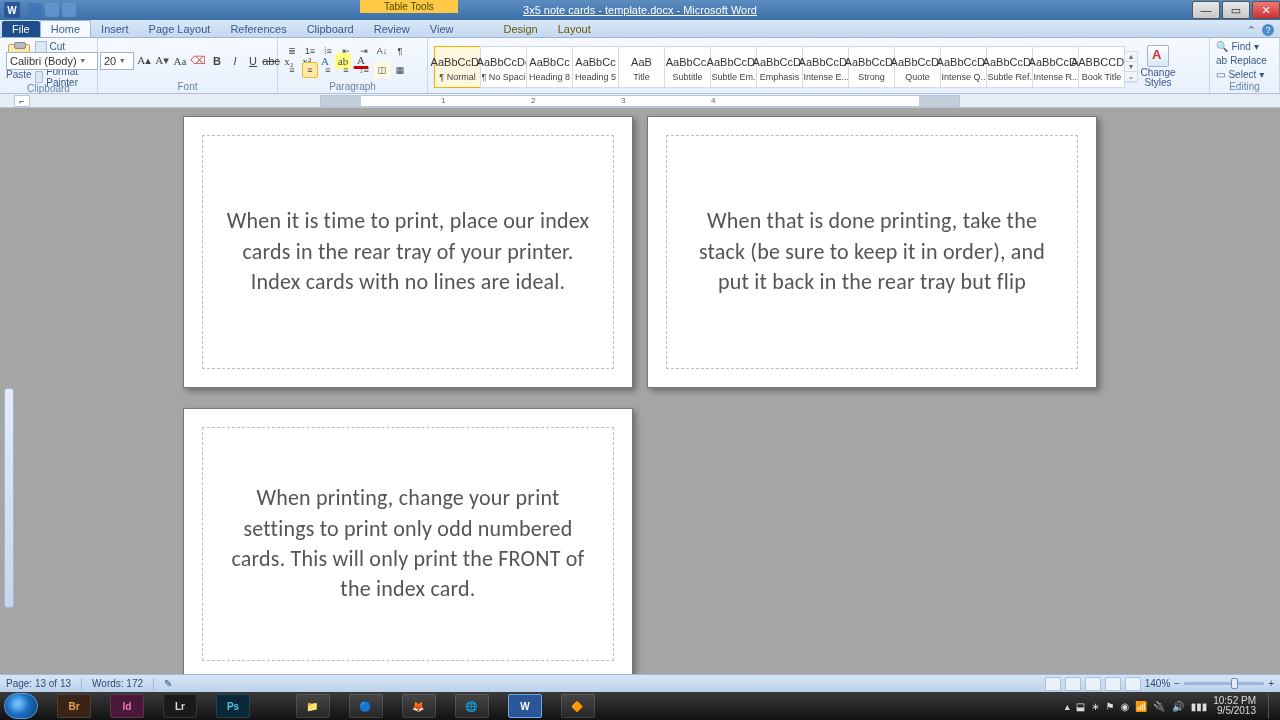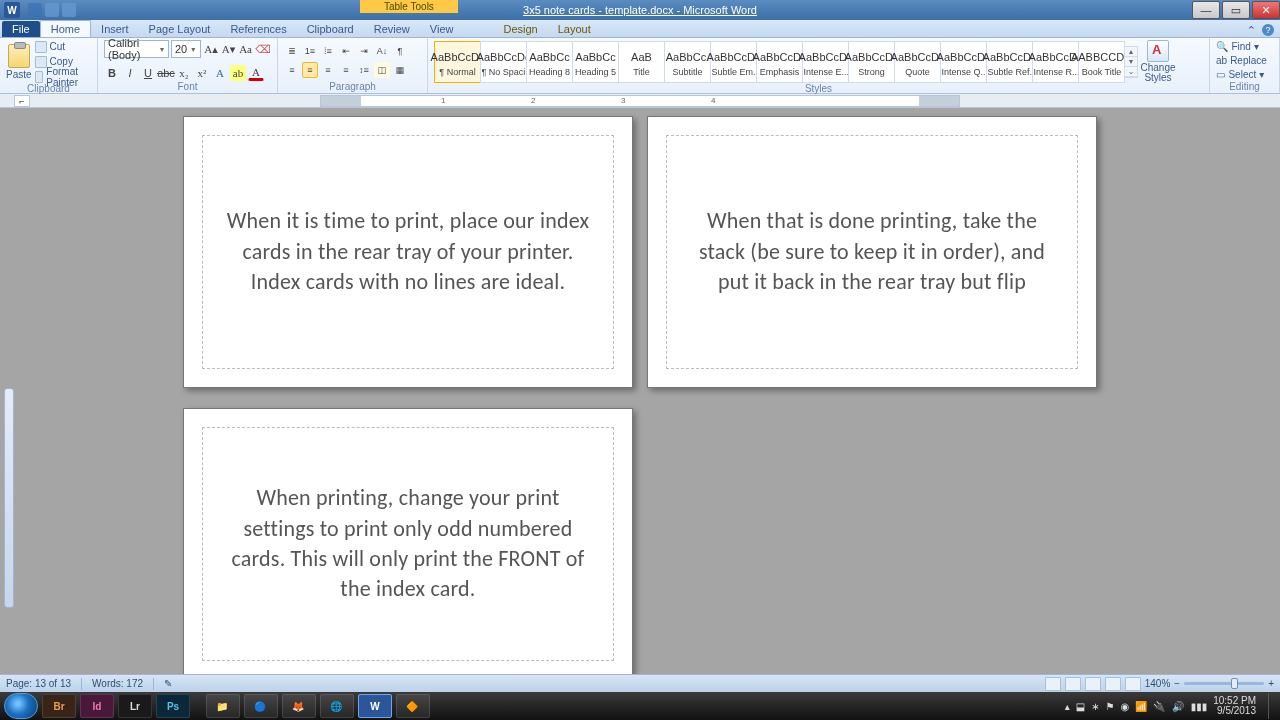--- a/index.html
+++ b/index.html
@@ -81,21 +81,21 @@
 
 
 .status{height:18px;background:linear-gradient(#d7e5f5,#bcd2ea);border-top:1px solid #9db6d6;display:flex;align-items:center;font-size:10px;color:#2f4f74;padding:0 6px;gap:10px;}
 .status .sep{width:1px;height:12px;background:#9db6d6;}
 .status-right{margin-left:auto;display:flex;align-items:center;gap:4px;}
 .view-btn{width:16px;height:14px;background:#e9f1fa;border:1px solid #a9c0db;border-radius:1px;}
 .zoom-slider{width:80px;height:3px;background:#9db6d6;position:relative;border-radius:2px;}
 .zoom-thumb{position:absolute;top:-4px;left:58%;width:7px;height:11px;background:#e4ecf6;border:1px solid #6f8fb5;border-radius:2px;}
 
 
-.taskbar{height:28px;background:linear-gradient(#3a3a3a,#111);display:flex;align-items:center;padding:0 4px;gap:4px;}
+.taskbar{height:28px;background:linear-gradient(#3a3a3a,#111);display:flex;align-items:center;padding:0 4px;gap:19px;}
 .start{width:34px;height:26px;border-radius:13px;background:radial-gradient(circle at 40% 40%,#6fc0ff 8%,#1d6fc0 45%,#0a3a6a);border:1px solid #4da0e0;}
 .task-item{width:34px;height:24px;border-radius:2px;background:rgba(255,255,255,.08);border:1px solid rgba(255,255,255,.12);display:flex;align-items:center;justify-content:center;color:#ddd;font-size:10px;font-weight:bold;}
 .task-item.active{background:rgba(130,180,240,.35);border-color:#6fa8e0;}
 .tray{margin-left:auto;display:flex;align-items:center;gap:6px;color:#ddd;font-size:10px;}
 .clock{text-align:right;line-height:1.05;font-size:10px;padding-right:6px;}
 </style>
 </head>
 <body>
 
 <div class="titlebar">
@@ -152,21 +152,21 @@
         <div class="mini">
             <div class="mi"></div>
             <span>Format Painter</span>
           </div>
       </div>
     </div>
     <div class="group-label">Clipboard</div>
   </div>
 
   <div class="group" style="width:180px">
-    <div style="display:flex;flex-direction:column;gap:3px;flex:1;justify-content:space-between">
+    <div style="display:flex;gap:3px;flex:1;justify-content:center">
       <div class="font-row">
         <div class="combo font">
             <span>Calibri (Body)</span>
             <span class="dd">▾</span>
           </div>
         <div class="combo small">
             <span>20</span>
             <span class="dd">▾</span>
           </div>
         <div class="ib">A▴</div>
@@ -288,21 +288,20 @@
       <div class="style-scroll">
         <div>▴</div>
         <div>▾</div>
         <div>⌄</div>
       </div>
       <div class="change-styles">
         <div class="cs-ico"></div>
         <div style="text-align:center;line-height:1">Change Styles</div>
       </div>
     </div>
-    <div class="group-label">Styles</div>
   </div>
 
   <div class="group" style="width:70px">
     <div class="group-body">
       <div class="editing-col">
         <div class="ed-item"><span>🔍</span><span>Find</span> ▾</div>
         <div class="ed-item">
             <span>ab</span>
             <span>Replace</span>
           </div>

